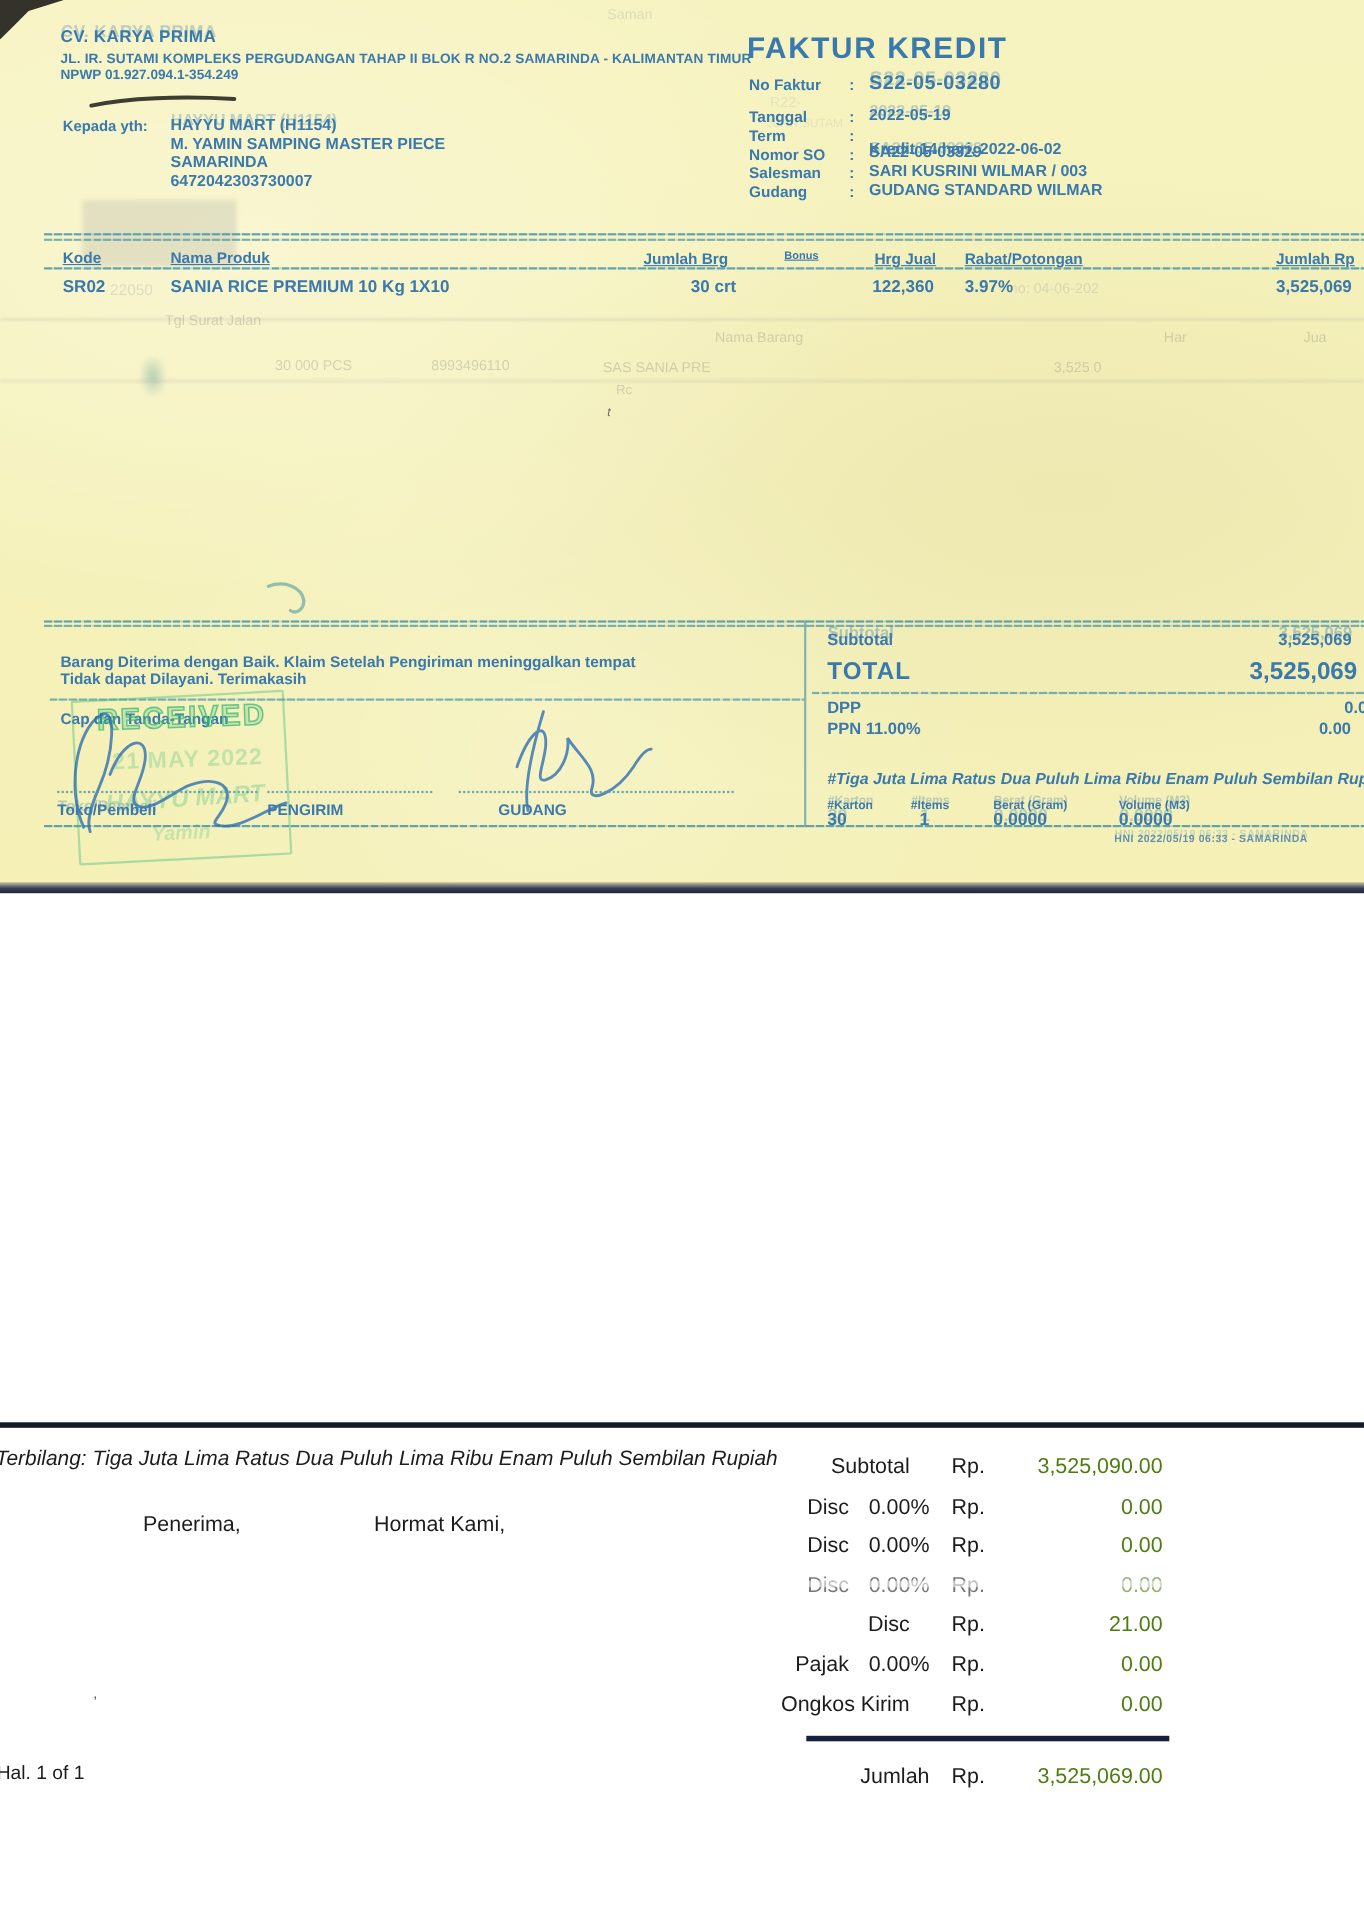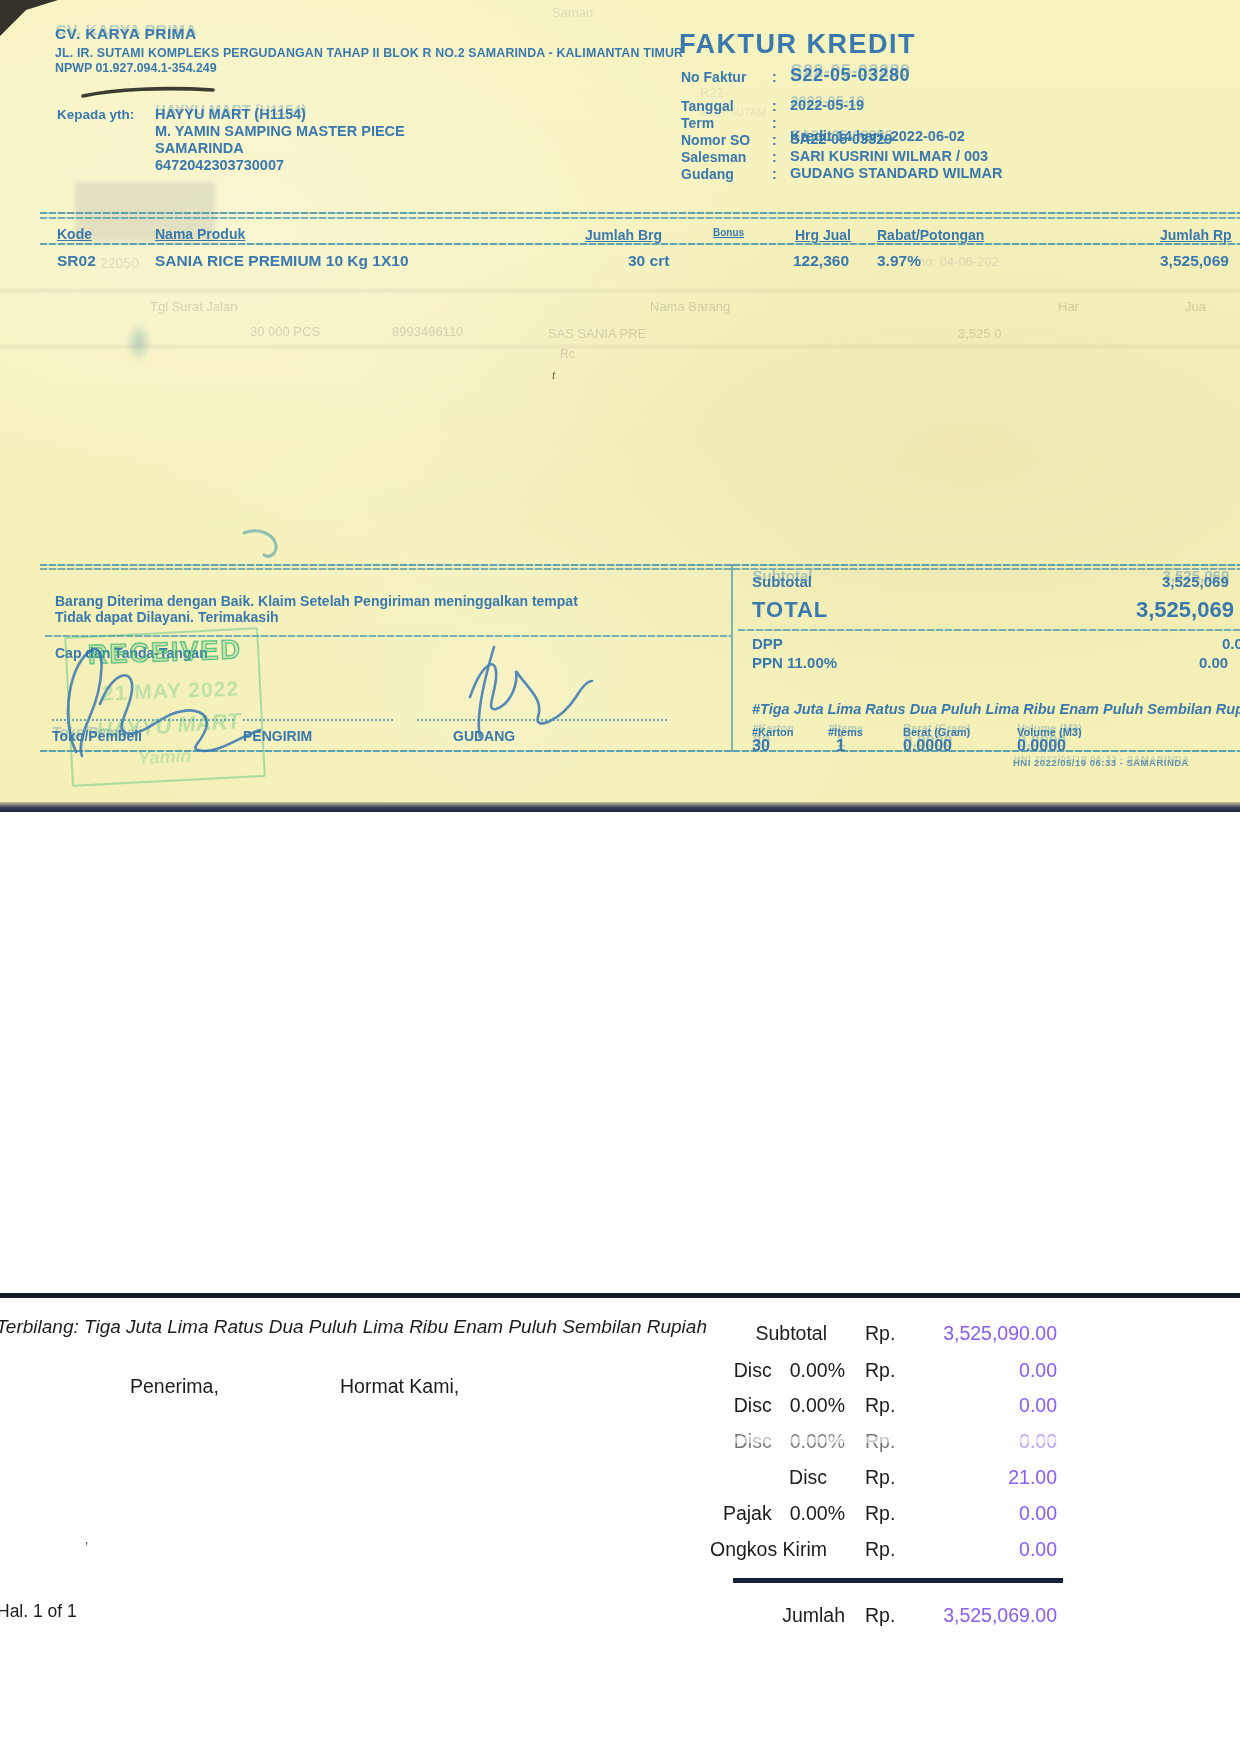--- a/index.html
+++ b/index.html
@@ -16,21 +16,21 @@
       background:repeating-linear-gradient(90deg,#4f9aab 0 7px,rgba(79,154,171,.30) 7px 9px);
       opacity:.9;}
   .tl-thin{height:1.6px;opacity:.75;}
   .dot{position:absolute;height:0;border-top:2.2px dotted #4f9aab;opacity:.85;}
   .vline{position:absolute;width:2px;background:#4f9aab;opacity:.7;}
   
   .bk{color:#1c1c1c;}
   .sumlab{position:absolute;left:460px;width:385px;display:flex;gap:18px;justify-content:flex-end;
           font-size:19.5px;color:#1c1c1c;}
   .sumcur{position:absolute;left:865px;font-size:19.5px;color:#1c1c1c;}
-  .sumval{position:absolute;left:860px;width:197px;text-align:right;font-size:19.5px;color:#8b5cf6;}
+  .sumval{position:absolute;left:860px;width:197px;text-align:right;font-size:19.5px;color:#4d7c0f;}
   .stamp{color:rgba(60,184,120,.22);-webkit-text-stroke:1.4px rgba(60,184,120,.75);
          font-weight:bold;letter-spacing:2px;}
   .stampsoft{color:rgba(60,184,120,.55);font-weight:bold;}
   svg{position:absolute;}
 </style>
 </head>
 <body>
 
 <div id="page">
 
@@ -111,21 +111,21 @@
   <span class="t bpd" style="left:57px;top:253px;font-size:15.5px;">SR02</span>
   <span class="t ghost" style="left:100px;top:256px;font-size:14px;">22050</span>
   <span class="t bpd" style="left:155px;top:253px;font-size:15.5px;">SANIA RICE PREMIUM 10 Kg 1X10</span>
   <span class="t bpd" style="left:628px;top:253px;font-size:15.5px;">30 crt</span>
   <span class="t bpd" style="left:793px;top:253px;font-size:15.5px;">122,360</span>
   <span class="t bpd" style="left:877px;top:253px;font-size:15.5px;">3.97%</span>
   <span class="t ghost" style="left:918px;top:255px;font-size:13px;">no: 04-06-202</span>
   <span class="t bpd" style="left:1160px;top:253px;font-size:15.5px;">3,525,069</span>
 
   <div style="position:absolute;left:0;top:289px;width:1240px;height:3px;background:#777;opacity:.12;filter:blur(1px);"></div>
-  <span class="t bleed" style="left:150px;top:300px;font-size:13px;">Tgl Surat Jalan</span>
+  <span class="t bleed" style="left:150px;top:284px;font-size:13px;">Tgl Surat Jalan</span>
   <span class="t bleed" style="left:650px;top:300px;font-size:13px;">Nama Barang</span>
   <span class="t bleed" style="left:1058px;top:300px;font-size:13px;">Har</span>
   <span class="t bleed" style="left:1185px;top:300px;font-size:13px;">Jua</span>
   <span class="t bleed" style="left:250px;top:325px;font-size:13px;">30 000 PCS</span>
   <span class="t bleed" style="left:392px;top:325px;font-size:13px;">8993496110</span>
   <span class="t bleed" style="left:548px;top:327px;font-size:13px;">SAS SANIA PRE</span>
   <span class="t bleed" style="left:958px;top:327px;font-size:13px;">3,525 0</span>
   <span class="t bleed" style="left:560px;top:348px;font-size:12px;">Rc</span>
   <div style="position:absolute;left:0;top:345px;width:1240px;height:3px;background:#777;opacity:.10;filter:blur(1px);"></div>
   <span class="t" style="left:552px;top:370px;font-size:11px;color:#333;opacity:.7;font-style:italic;">t</span>

